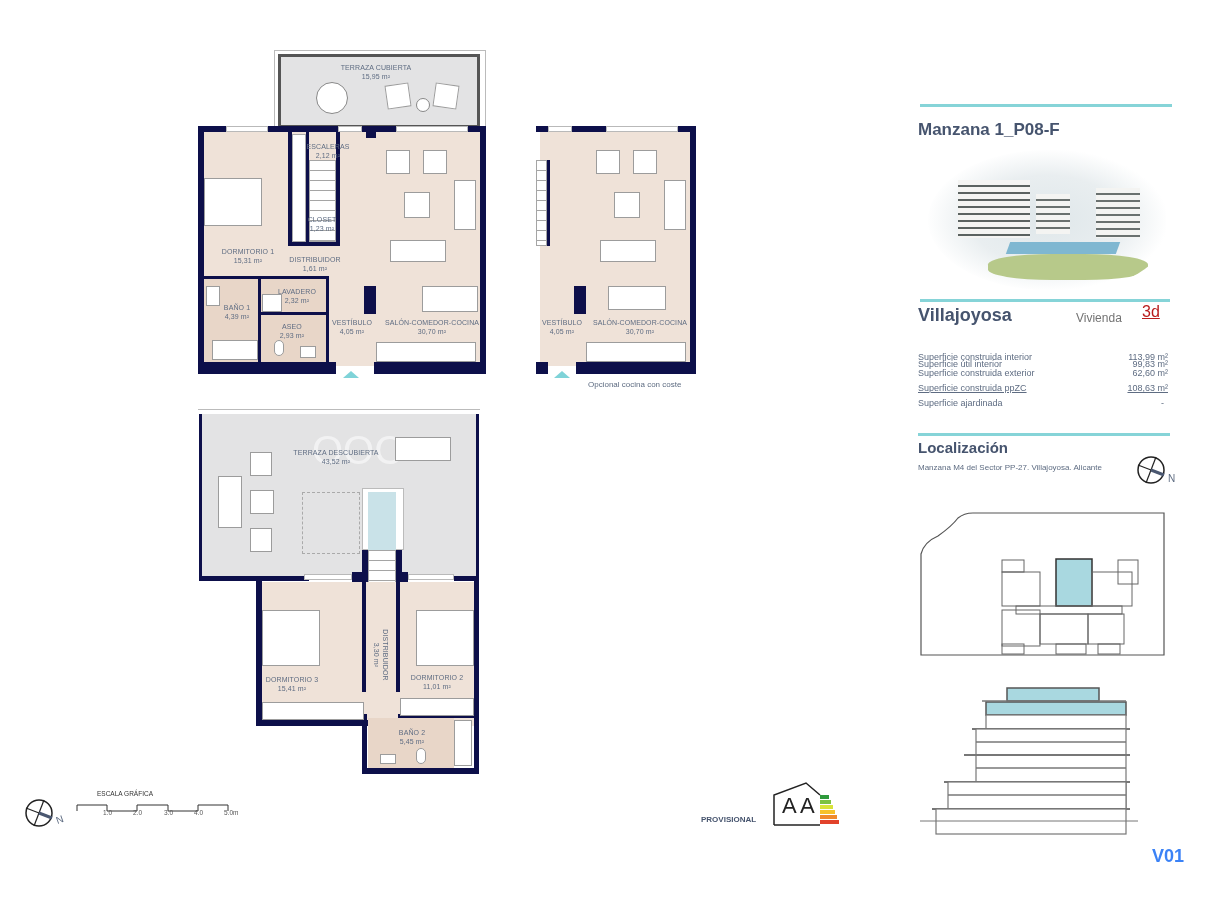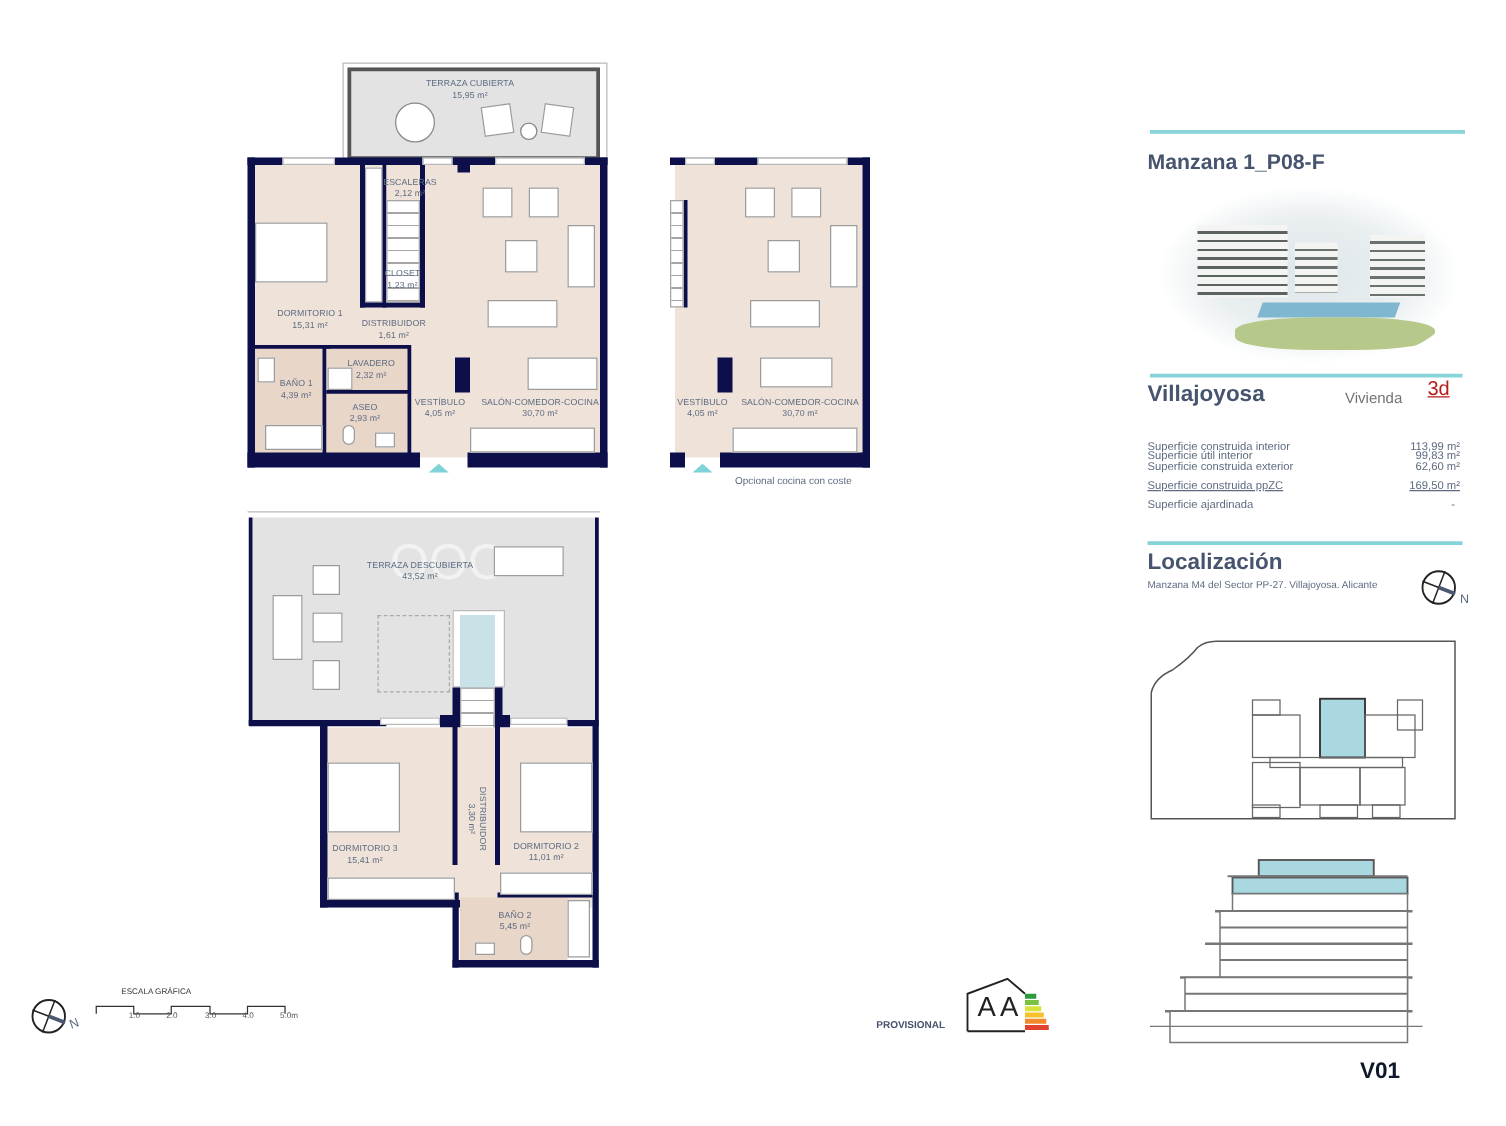--- a/index.html
+++ b/index.html
@@ -219,29 +219,29 @@
   <div class="sup-row" style="top:352px;">
       <span>Superficie construida interior</span>
       <span>113,99 m²</span>
     </div>
   <div class="sup-row" style="top:368px;">
       <span>Superficie construida exterior</span>
       <span>62,60 m²</span>
     </div>
   <div class="sup-row" style="top:383px;text-decoration:underline;">
       <span>Superficie construida ppZC</span>
-      <span>169,50 m²</span>
+      <span>108,63 m²</span>
     </div>
   <div class="sup-row" style="top:398px;">
       <span>Superficie ajardinada</span>
       <span style="padding-right:4px;">-</span>
     </div>
 
   <div class="teal-rule" style="left:918px;top:433px;width:252px;"></div>
-  <div class="h-title" style="left:918px;top:439px;font-size:18px;">Localización</div>
+  <div class="h-title" style="left:918px;top:439px;font-size:15px;">Localización</div>
   <div class="abs" style="left:918px;top:463px;font-size:8px;color:#5e6c82;">Manzana M4 del Sector PP-27. Villajoyosa. Alicante</div>
   <svg class="abs" style="left:1136px;top:455px;" width="44" height="32">
     <circle cx="15" cy="15" r="13" fill="none" stroke="#222" stroke-width="1.5"></circle>
     <line x1="2" y1="10" x2="28" y2="20" stroke="#222" stroke-width="1.2"></line>
     <line x1="10" y1="28" x2="20" y2="2" stroke="#222" stroke-width="1.2"></line>
     <line x1="15" y1="15" x2="28" y2="20" stroke="#4a5770" stroke-width="3"></line>
     <text x="32" y="27" font-size="10" fill="#5e6c82" font-family="Liberation Sans, sans-serif">N</text>
   </svg>
 
   <svg class="abs" style="left:918px;top:510px;" width="250" height="150">
@@ -271,14 +271,14 @@
     <line x1="46" y1="70" x2="212" y2="70" stroke="#777" stroke-width="2"></line>
     <line x1="58" y1="83" x2="208" y2="83" stroke="#777" stroke-width="1.5"></line>
     <line x1="26" y1="97" x2="212" y2="97" stroke="#777" stroke-width="2"></line>
     <rect x="30" y="97" width="178" height="27" fill="#fff" stroke="#777" stroke-width="1.2"></rect>
     <line x1="30" y1="110" x2="208" y2="110" stroke="#777" stroke-width="1.5"></line>
     <line x1="14" y1="124" x2="212" y2="124" stroke="#777" stroke-width="2"></line>
     <rect x="18" y="124" width="190" height="25" fill="#fff" stroke="#777" stroke-width="1.2"></rect>
     <line x1="2" y1="136" x2="220" y2="136" stroke="#777" stroke-width="1"></line>
   </svg>
 
-  <div class="abs" style="left:1088px;top:846px;font-size:18px;font-weight:bold;color:#0f172a;">V01</div>
+  <div class="abs" style="left:1152px;top:846px;font-size:18px;font-weight:bold;color:#3b82f6;">V01</div>
 </div>
 
 </body></html>

